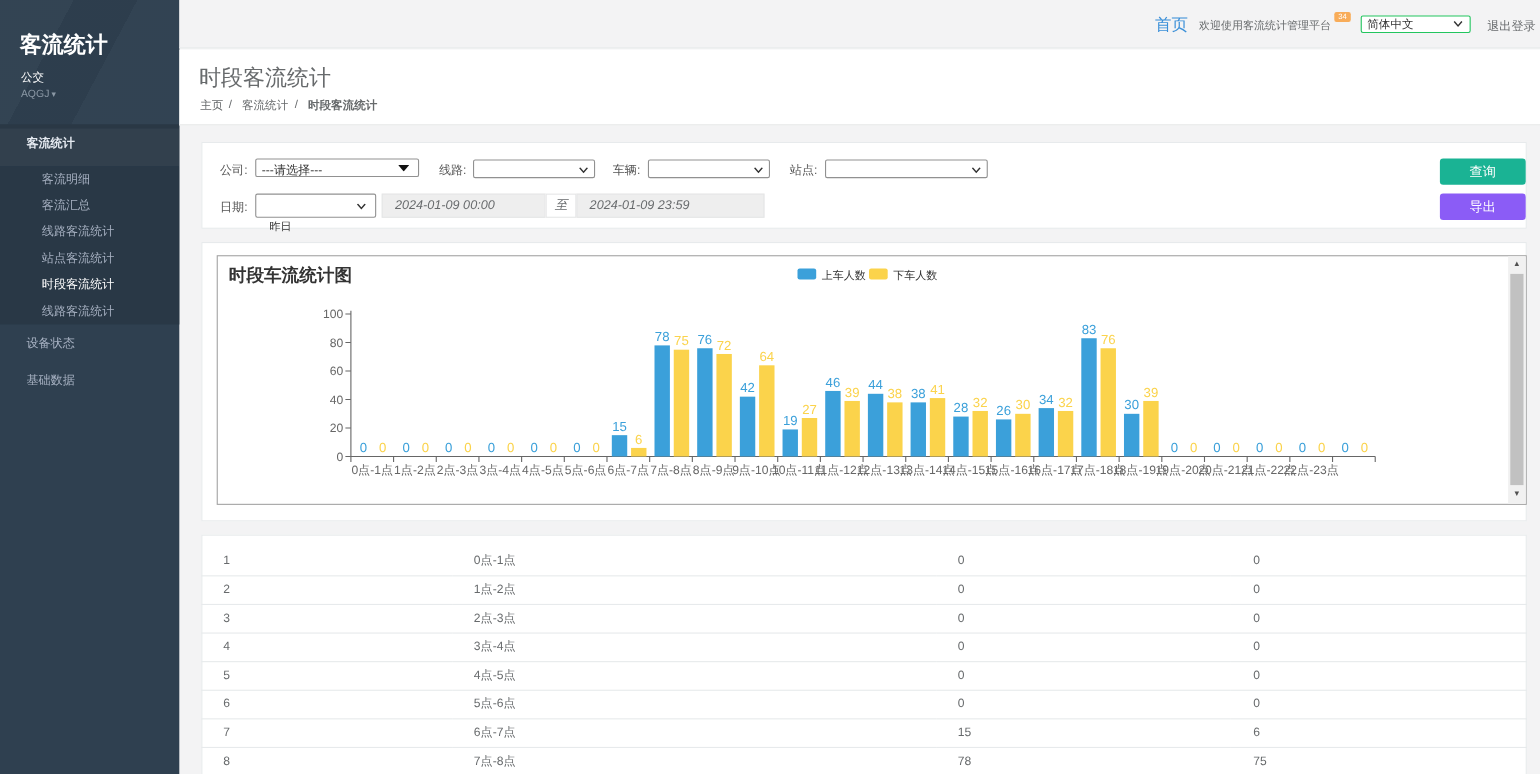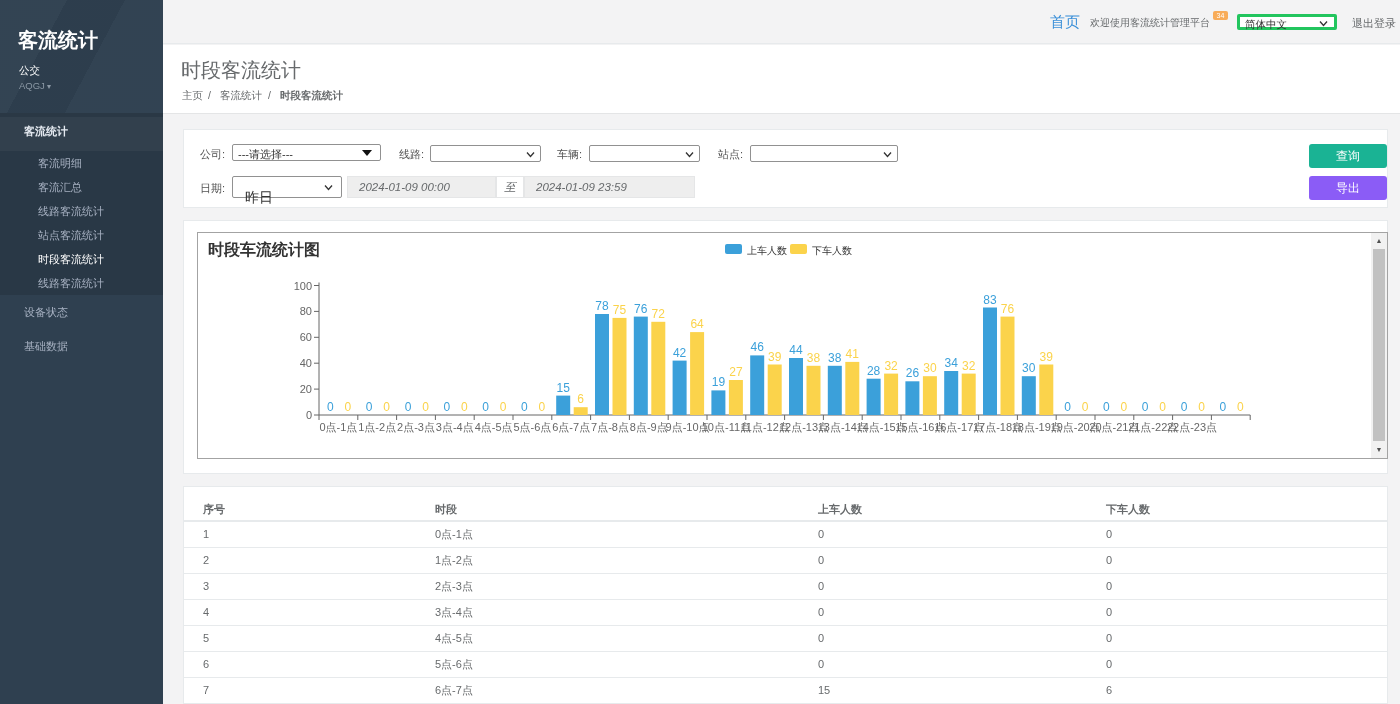--- a/index.html
+++ b/index.html
@@ -13,21 +13,21 @@
 #org{left:19px;top:64px;font-size:10.5px;font-weight:normal;color:#fff;}
 #usr{left:19px;top:80px;font-size:9.5px;color:#8b98a5;}
 .mitem{left:0;width:163px;height:34px;line-height:34px;padding-left:24px;font-size:11px;color:#a7b1c2;}
 #m1{top:117px;background:#32404d;color:#e4e9f0;font-weight:bold;line-height:28px;}
 #sub{left:0;top:151px;width:163px;height:144px;background:#293846;}
 .sitem{left:0;width:163px;height:24px;line-height:24px;padding-left:38px;font-size:11px;color:#a7b1c2;}
 #topbar{left:163px;top:0;width:1237px;height:44px;background:#f3f3f4;border-bottom:1px solid #e7eaec;}
 #homelnk{left:1050px;top:13px;font-size:15px;color:#3a8fd8;}
 #welcome{left:1090px;top:16px;font-size:10px;color:#676a6c;}
 #badge{left:1213px;top:11px;width:15px;height:9px;background:#f8ac59;color:#fff;border-radius:2px;font-size:7px;text-align:center;line-height:9px;}
-#langsel{left:1237px;top:14px;width:100px;height:16px;border:3px solid #22c55e;border-radius:2px;background:#fff;font-size:10.5px;color:#333;line-height:14px;padding-left:5px;}
+#langsel{left:1237px;top:14px;width:100px;height:16px;border:1px solid #22c55e;border-radius:2px;background:#fff;font-size:10.5px;color:#333;line-height:14px;padding-left:5px;}
 #logout{left:1352px;top:16px;font-size:11px;color:#676a6c;}
 #phead{left:163px;top:45px;width:1237px;height:69px;background:#fff;border-bottom:1px solid #e4e5e6;}
 #h2{left:181px;top:57px;font-size:20px;font-weight:400;color:#676a6c;}
 .cr{position:absolute;top:89px;font-size:10.5px;color:#676a6c;}
 .panel{background:#fff;border:1px solid #e7eaec;left:183px;width:1205px;}
 #form{top:129px;height:79px;}
 .flabel{position:absolute;font-size:11px;color:#555;}
 .sel{position:absolute;background:#fff;border:1px solid #919191;border-radius:2px;}
 .chev{position:absolute;width:9px;height:6px;}
 .dinput{position:absolute;background:#eee;border:1px solid #e5e6e7;font-size:11.5px;color:#676a6c;line-height:20px;padding-left:11px;font-style:italic;}
@@ -99,21 +99,21 @@
     </svg>
   </div>
 <div class="flabel" style="left:718px;top:147px">站点:</div>
 <div class="sel" style="left:750px;top:145px;width:148px;height:17px">
     <svg class="chev" style="right:5px;top:6px" viewBox="0 0 9 6">
       <path d="M1 0.5 L4.5 4.5 L8 0.5" stroke="#333" stroke-width="1.3" fill="none"></path>
     </svg>
   </div>
 <div class="flabel" style="left:200px;top:181px">日期:</div>
 <div class="sel" style="left:232px;top:176px;width:110px;height:22px">
-    <span style="position:absolute;left:12px;top:12px;font-size:14px;color:#333">昨日</span>
+    <span style="position:absolute;left:12px;top:22px;font-size:10px;color:#333">昨日</span>
     <svg class="chev" style="right:8px;top:8px" viewBox="0 0 9 6">
       <path d="M1 0.5 L4.5 4.5 L8 0.5" stroke="#333" stroke-width="1.3" fill="none"></path>
     </svg>
   </div>
 <div class="dinput" style="left:347px;top:176px;width:149px;height:22px">2024-01-09 00:00</div>
 <div class="dinput" style="left:496px;top:176px;width:28px;height:22px;background:#fff;text-align:center;padding-left:0">至</div>
 <div class="dinput" style="left:524px;top:176px;width:171px;height:22px">2024-01-09 23:59</div>
 <div class="btn" style="top:144px;background:#1ab394">查询</div>
 <div class="btn" style="top:176px;background:#8b5cf6">导出</div>
 
@@ -265,26 +265,20 @@
 </svg>
 </div>
 <div class="abs" id="sbar"></div>
 <div class="abs" id="sthumb"></div>
 <div class="sarr" style="top:233px">▲</div>
 <div class="sarr" style="top:442px">▼</div>
 
 <div class="abs panel" id="tablep"></div>
 <table class="abs" id="tbl">
 <tbody>
-      <tr>
-        <th style="width:232px">序号</th>
-        <th style="width:383px">时段</th>
-        <th style="width:288px">上车人数</th>
-        <th>下车人数</th>
-      </tr>
 <tr>
         <td>1</td>
         <td>0点-1点</td>
         <td>0</td>
         <td>0</td>
       </tr>
 <tr>
         <td>2</td>
         <td>1点-2点</td>
         <td>0</td>

